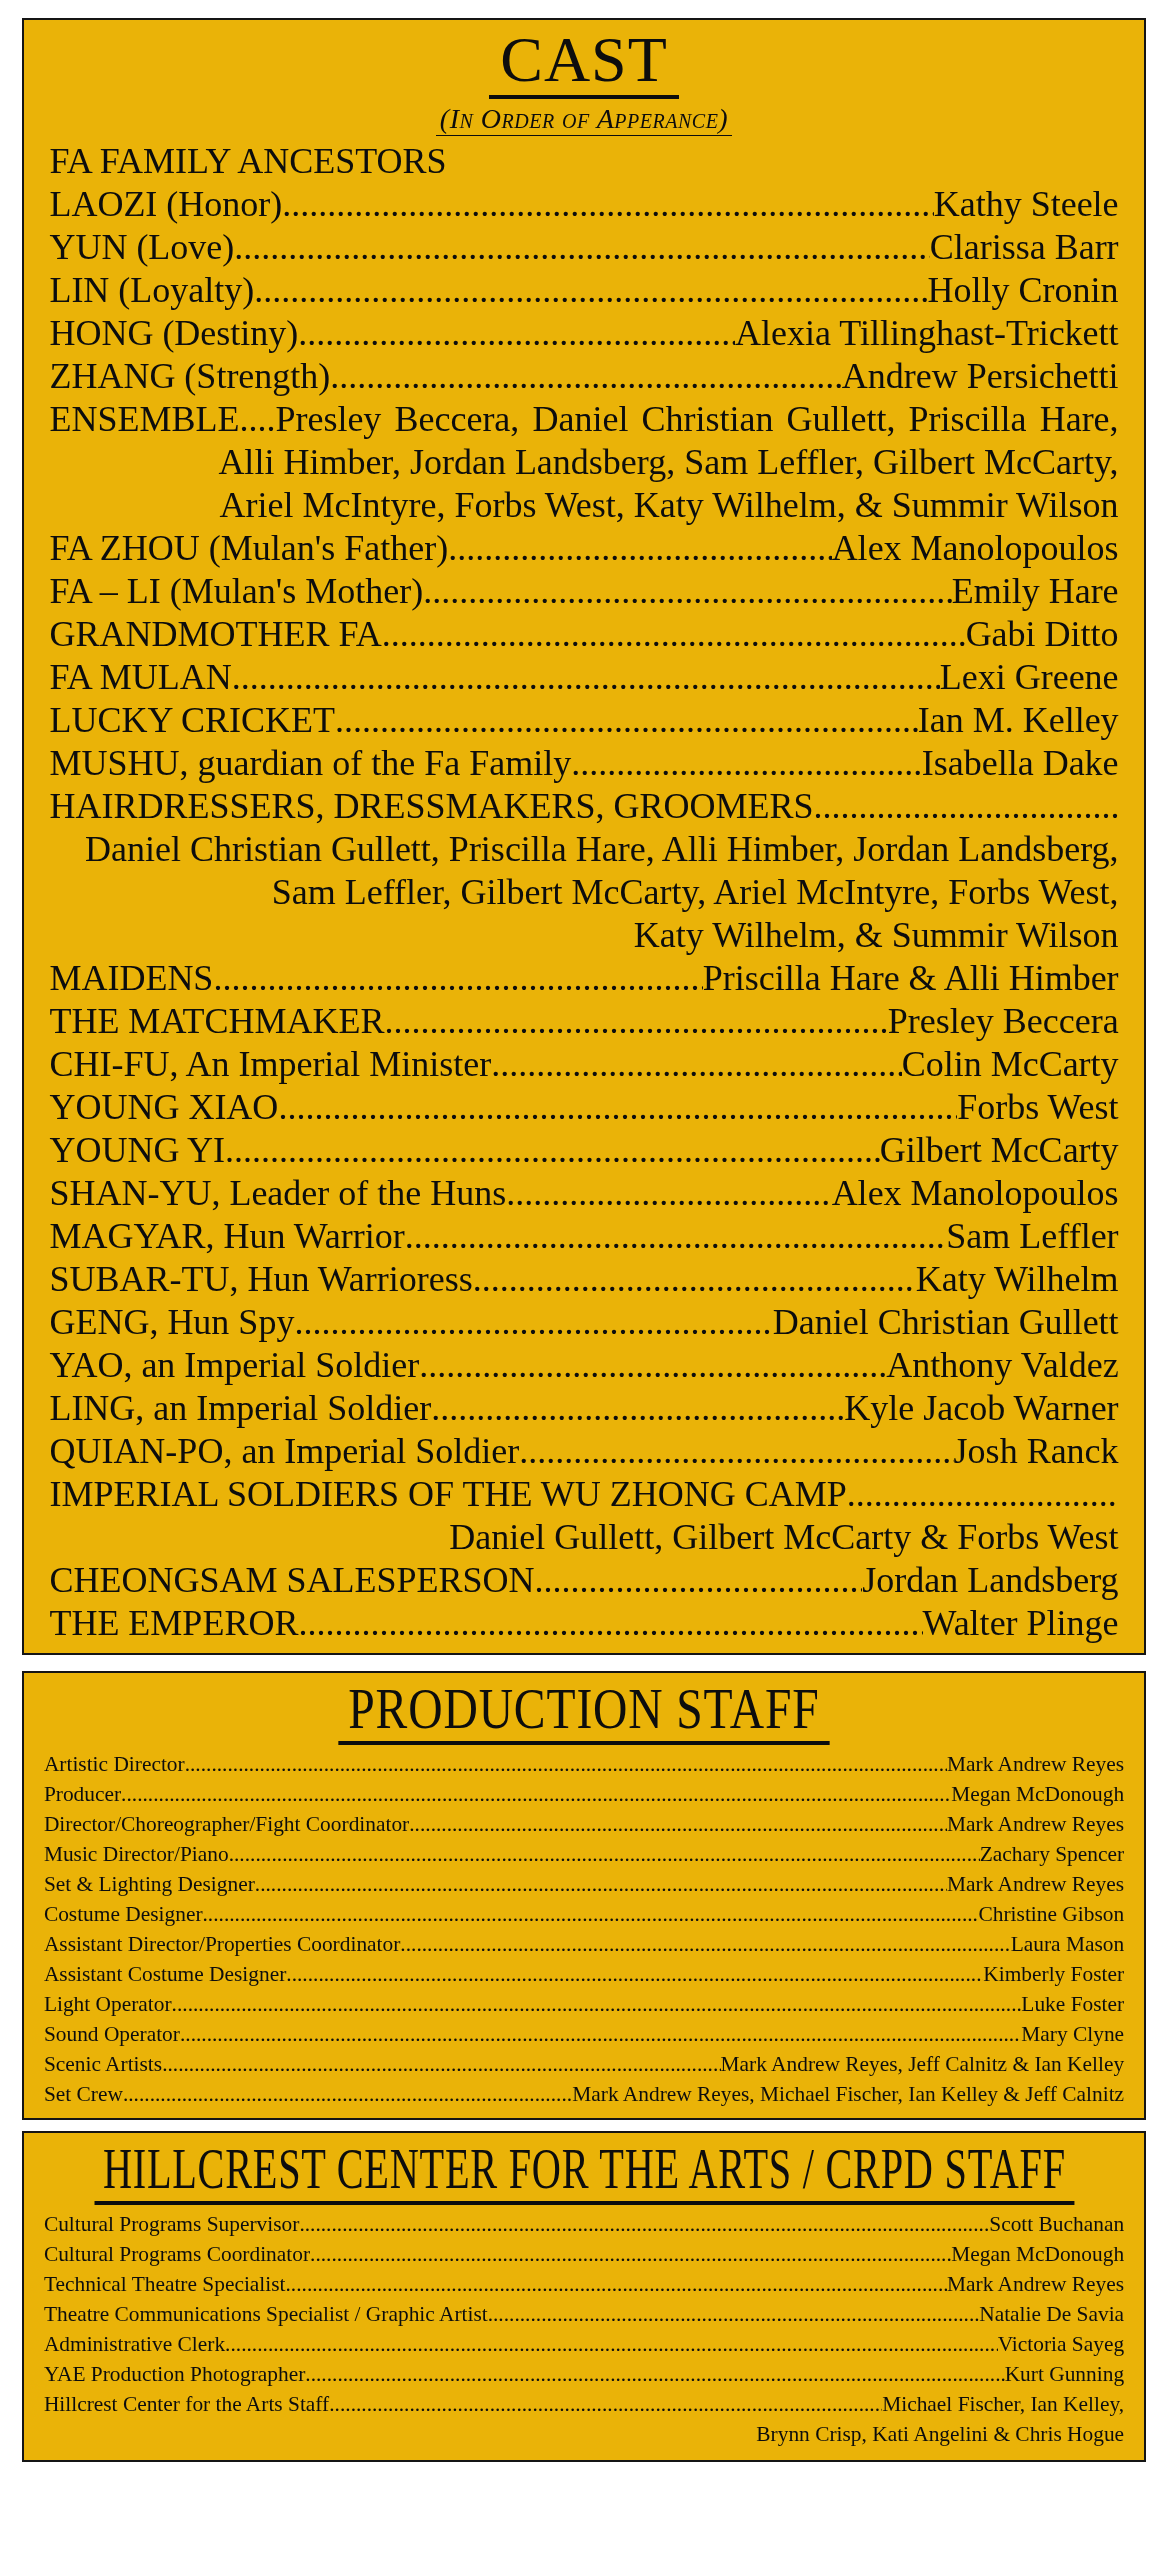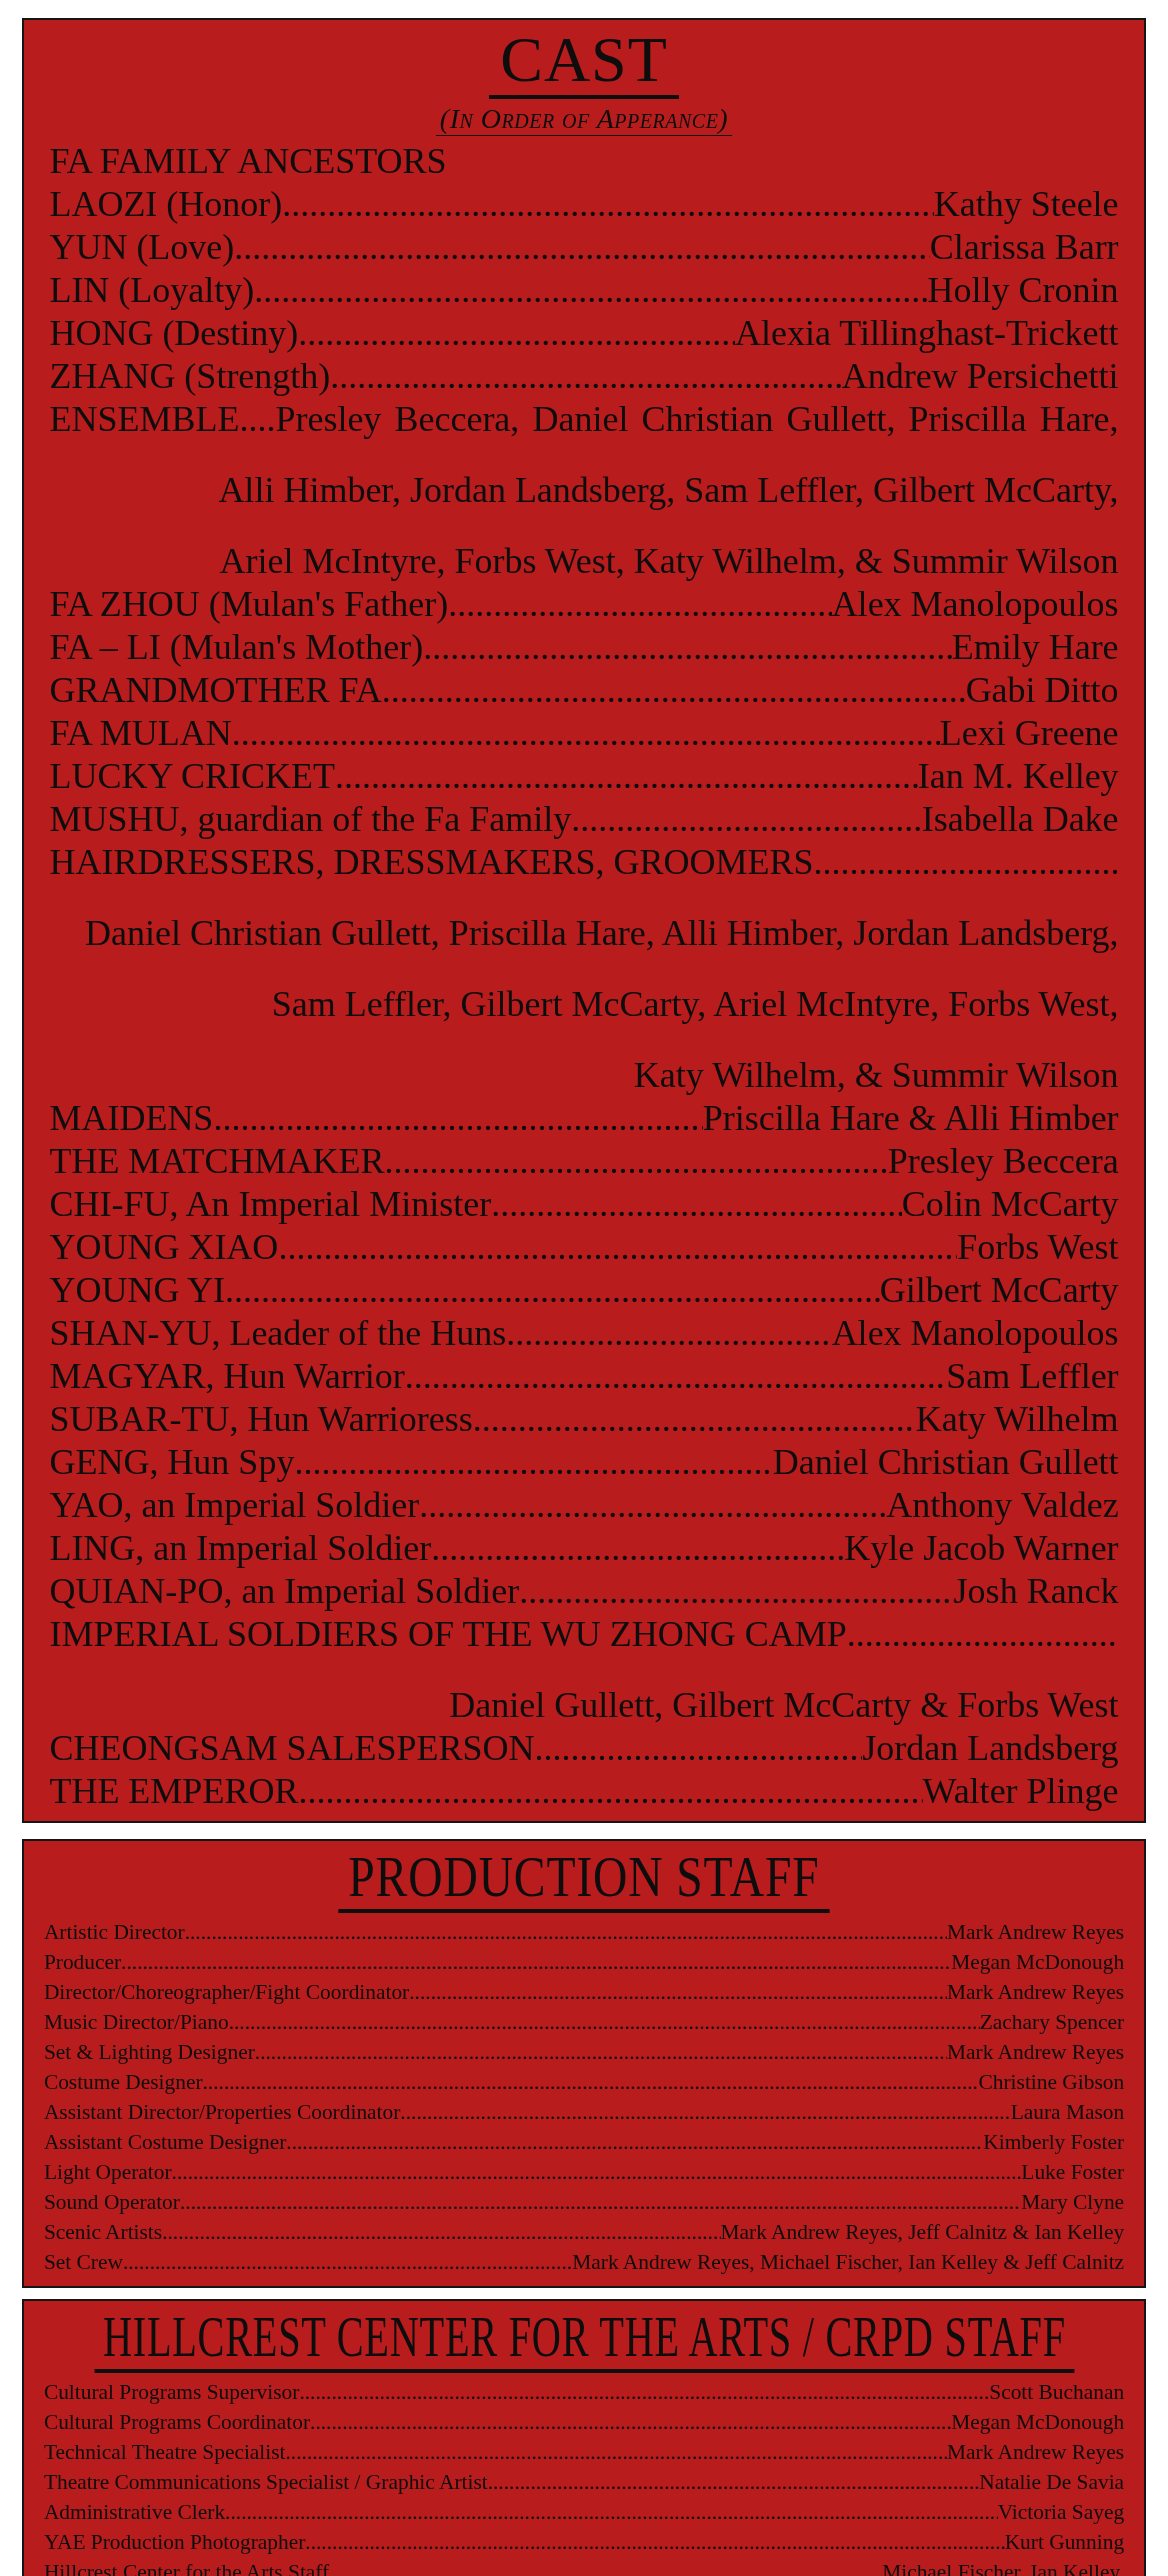--- a/index.html
+++ b/index.html
@@ -8,21 +8,21 @@
     width: 1168px;
     height: 2576px;
     background: #ffffff;
     color: #0d0d0d;
     font-family: "Liberation Serif", "DejaVu Serif", serif;
     padding: 17.5px 22.4px 0 22.4px;
     overflow: hidden;
   }
   .box {
     border: 2.9px solid #151515;
-    background: #b91c1c;
+    background: #eab308;
     font-family: Liberation Serif, serif;
   }
   #cast-box { padding: 7.8px 25px 7.8px 25px; }
   #production-box { margin-top: 16px; padding: 7.8px 19.5px 9.7px 19.5px; }
   #hillcrest-box { margin-top: 10.7px; padding: 7.8px 19.5px 11.7px 19.5px; }
 
   .title-wrap {
     display: flex;
     justify-content: center;
     text-align: center;
@@ -61,21 +61,21 @@
   .role, .actor { white-space: nowrap; flex: 0 0 auto; }
   .dots {
     flex: 1 1 auto;
     min-width: 7.8px;
     overflow: hidden;
     white-space: nowrap;
   }
   .dots::after {
     content: "....................................................................................................................................................................................................";
   }
-  .row.right   { text-align: right; margin-top: 28px; }
+  .row.right   { text-align: right; }
   .row.plain   { text-align: left; }
   .row.justify { text-align: justify; text-align-last: justify; }
 </style>
 </head>
 <body>
 
 <main class="page">
 
   <section class="box" id="cast-box">
     <div class="title-wrap">

